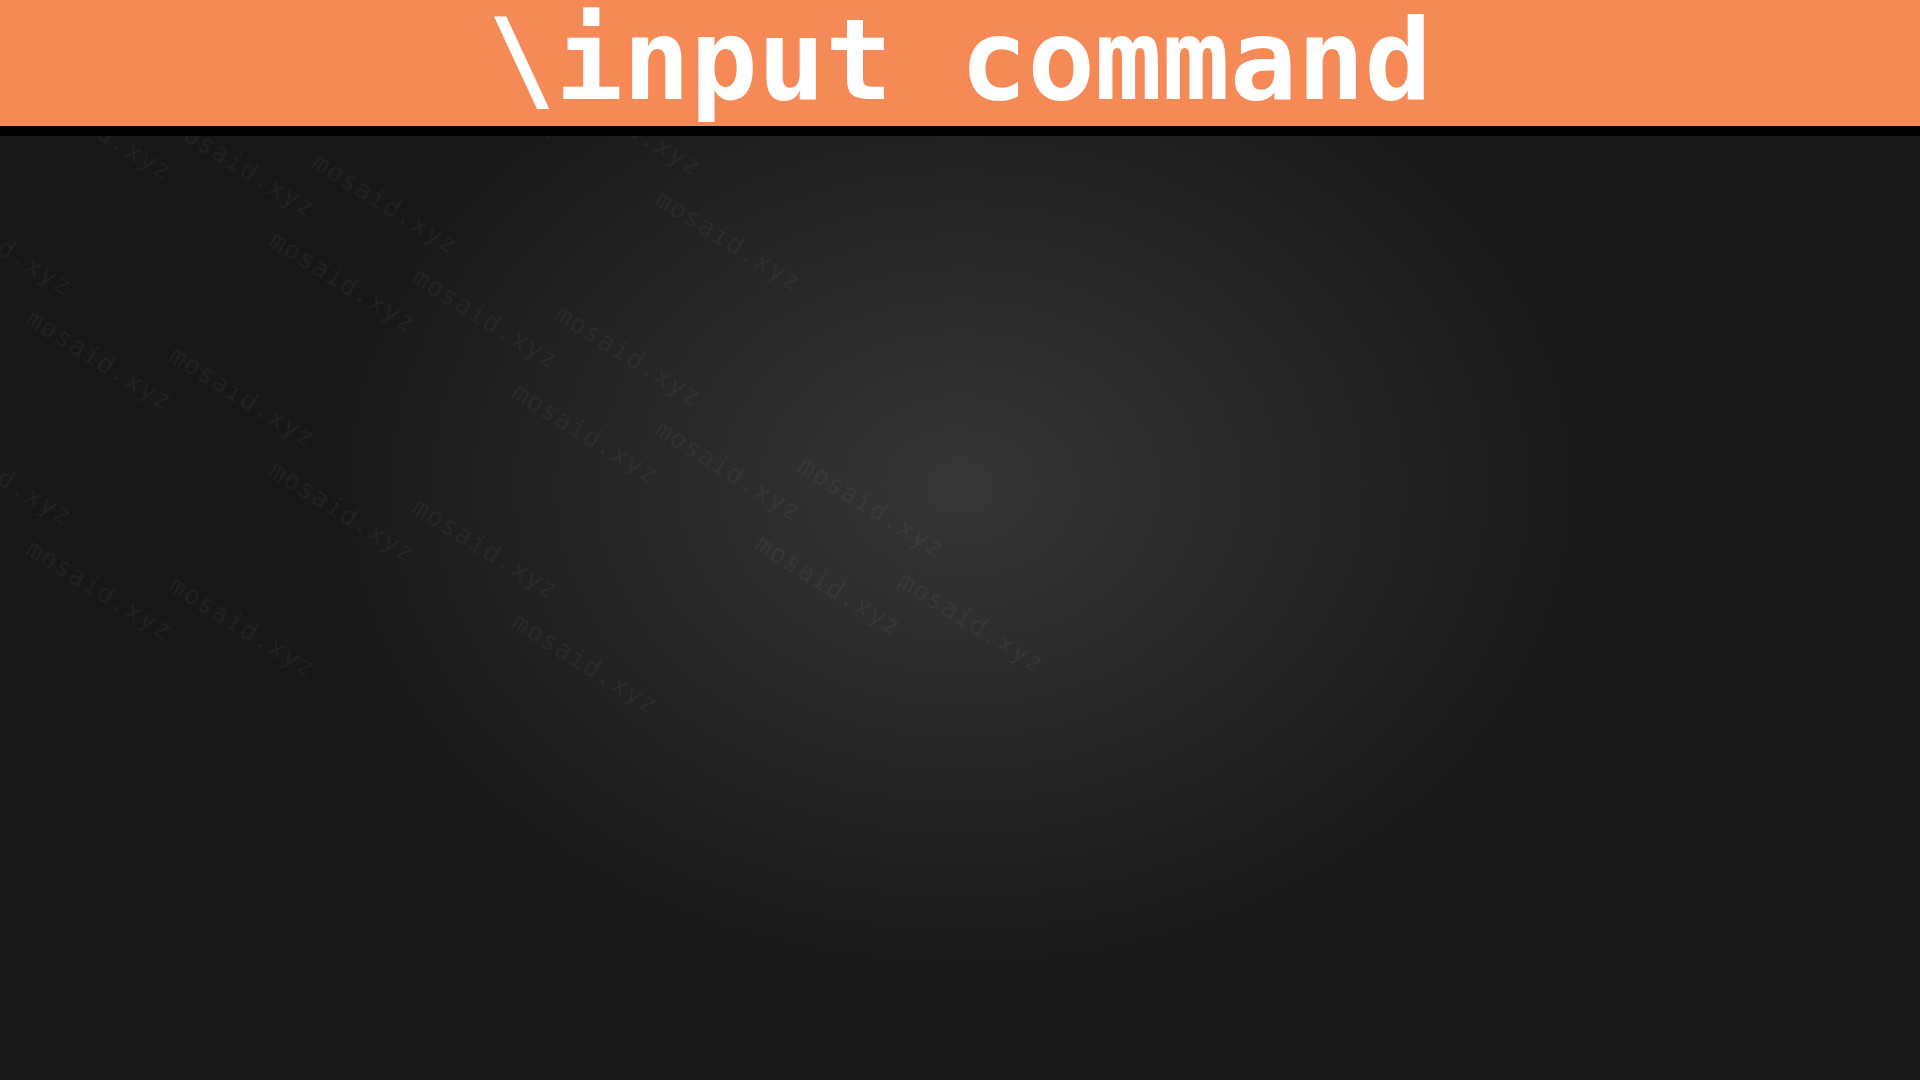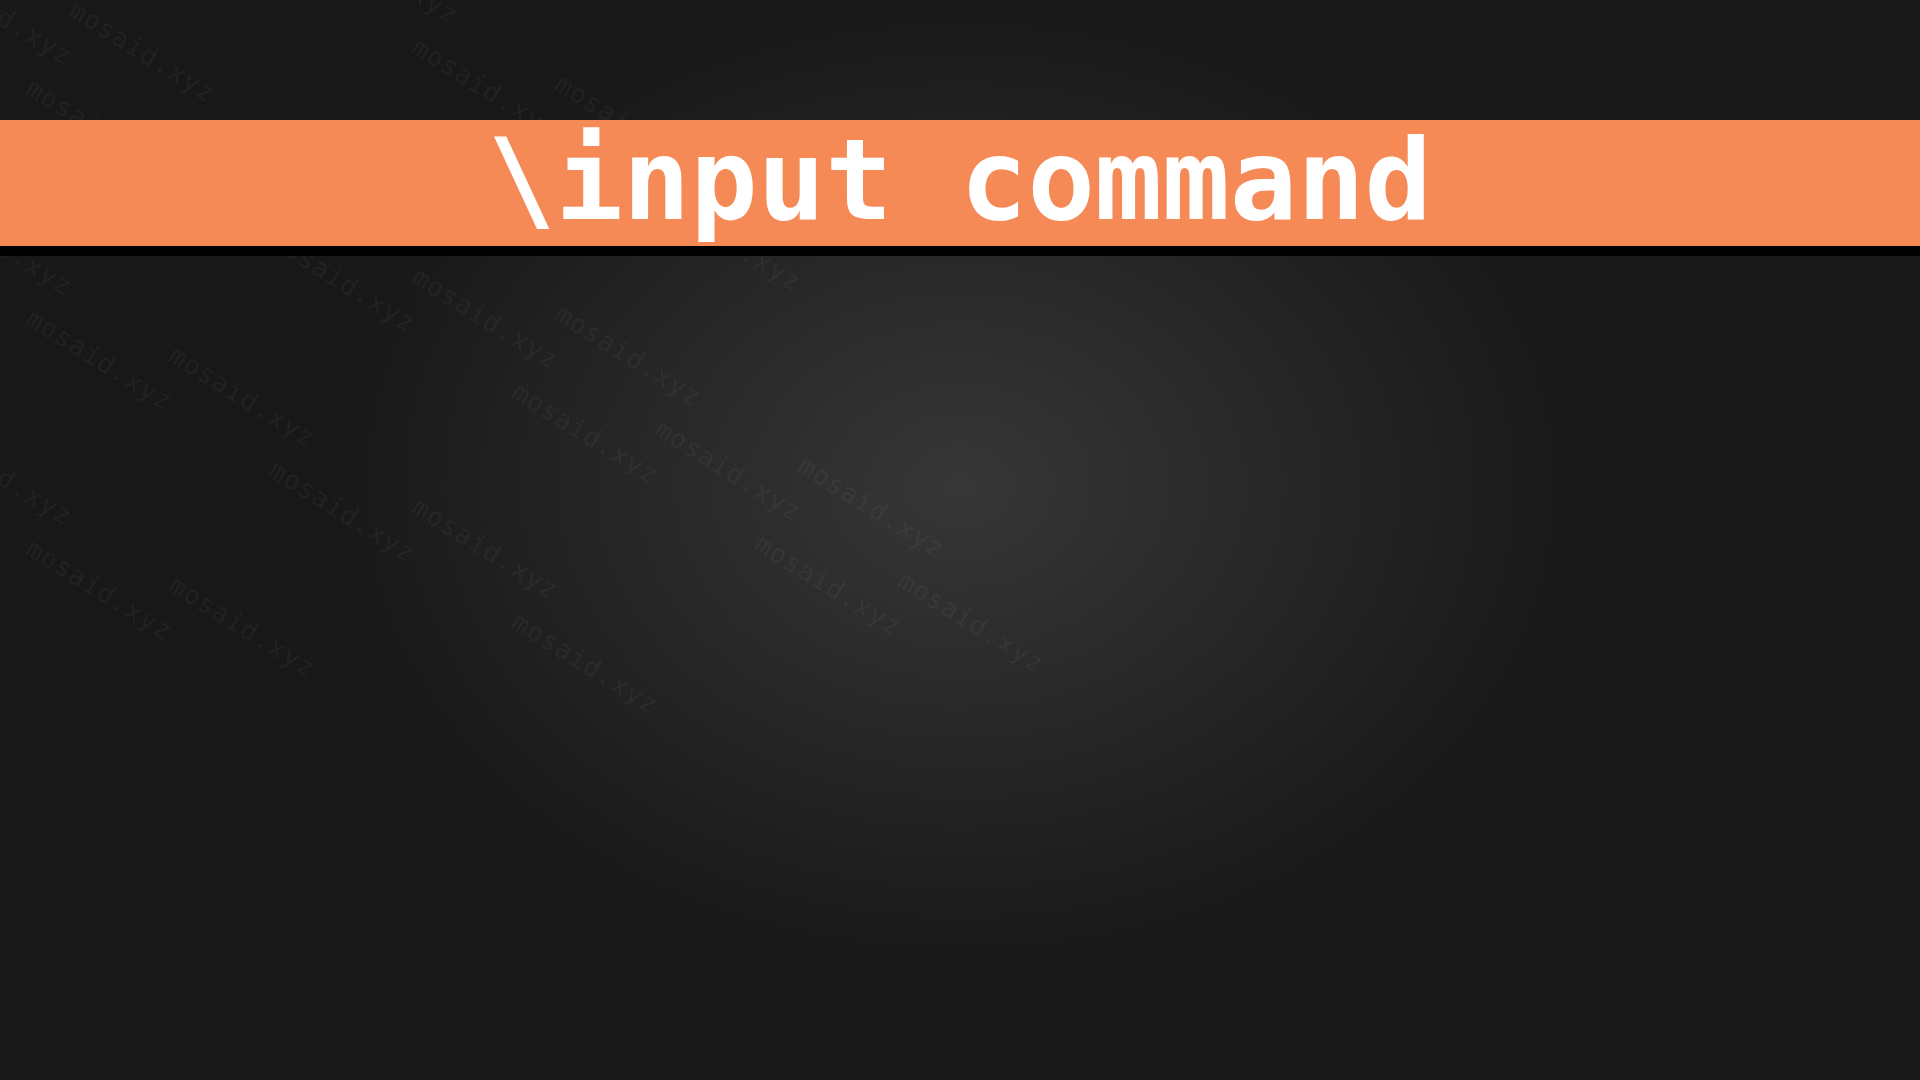--- a/index.html
+++ b/index.html
@@ -40,21 +40,21 @@
     .title-main {
       text-align: center;
       color: #1f5f87;
       font-weight: 700;
       font-size: 170px;
       letter-spacing: 2px;
       margin-top: 215px;
       padding: 0 80px;
       white-space: nowrap;
     }
-    .band-group { margin-top: 120px; }
+    .band-group { }
     .band-orange {
       background: #f58a57;
       text-align: center;
       color: #ffffff;
       font-weight: 700;
       font-size: 112px;
       line-height: 1.05;
       padding: 2px 0 6px 0;
       white-space: nowrap;
     }

